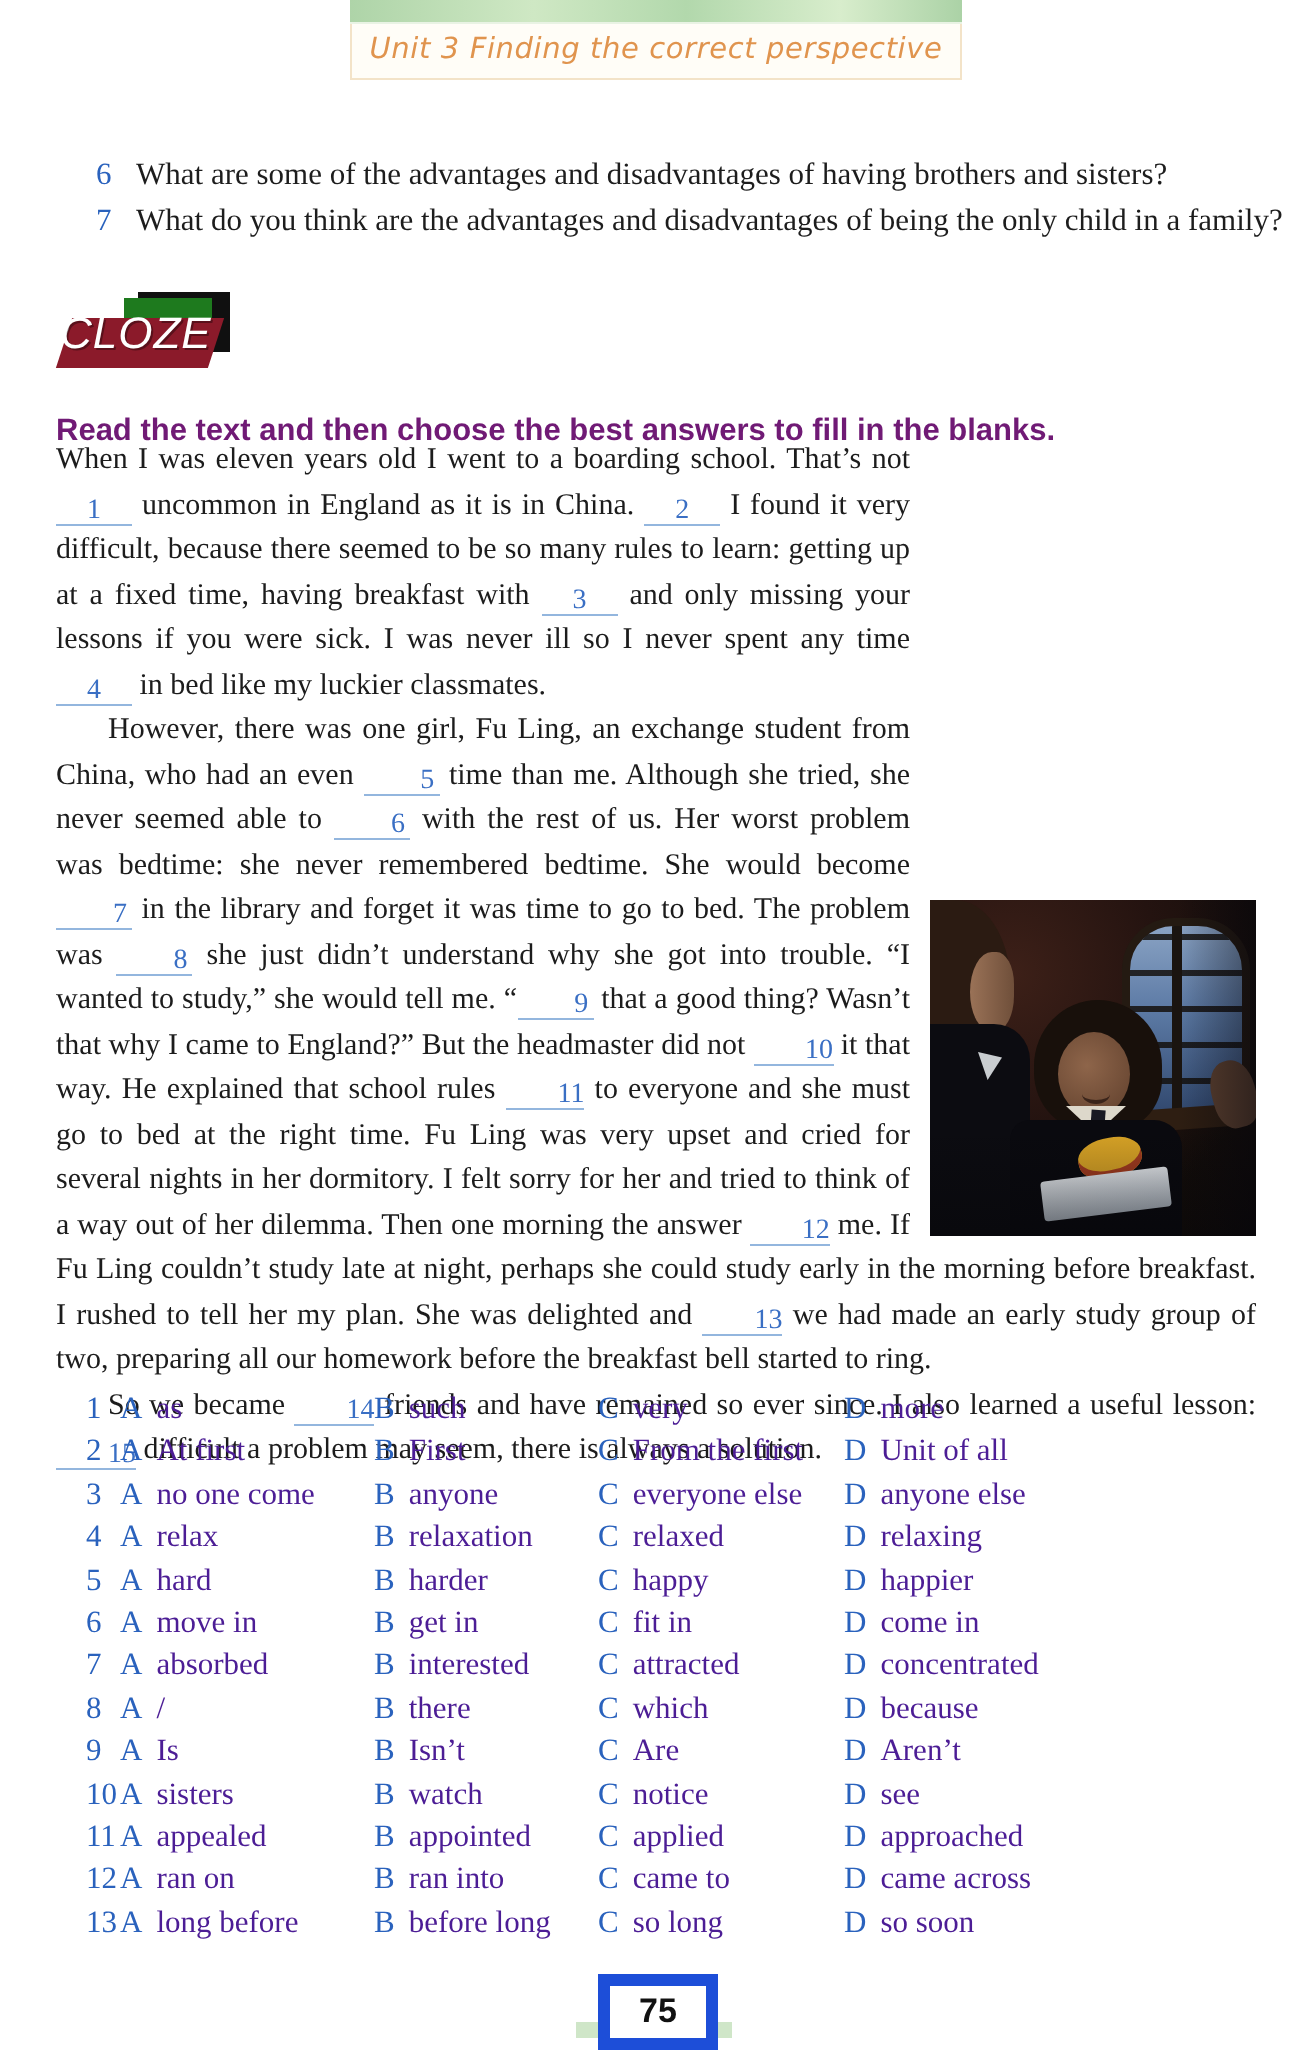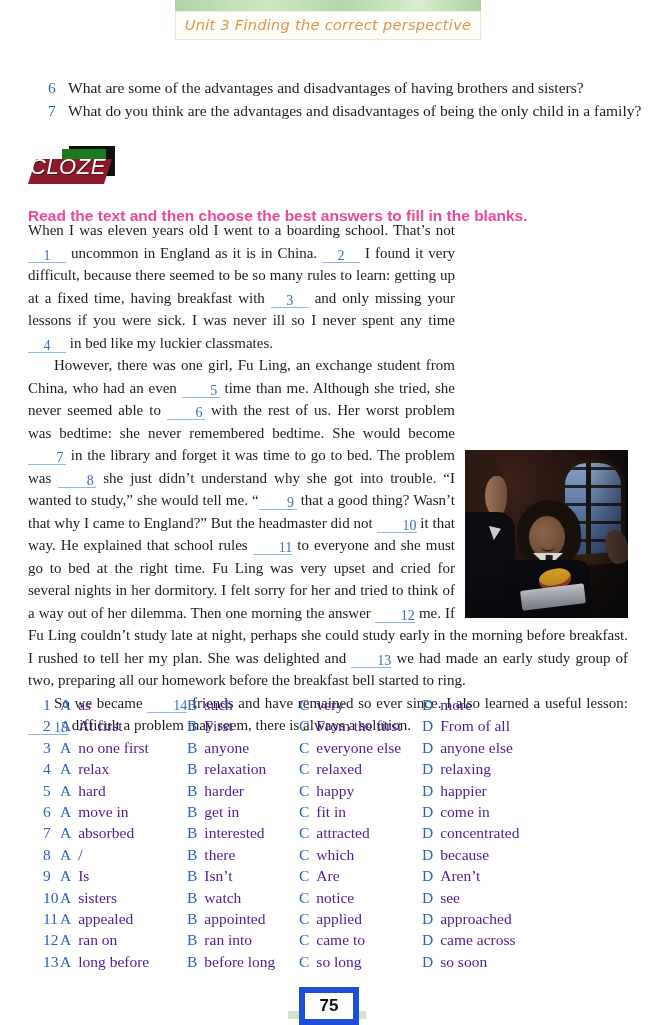--- a/index.html
+++ b/index.html
@@ -37,21 +37,21 @@
   .cloze-logo .lg-maroon { position:absolute; left:4px; top:15px; width:76px; height:25px; background:#8b1a2a; transform:skewX(-18deg); }
   .cloze-logo .lg-text {
     position:absolute; left:2px; top:10px; width:88px;
     font-family:"Liberation Sans", sans-serif; font-weight:normal; font-style:italic;
     font-size:22px; color:#ffffff; letter-spacing:0.5px; text-shadow:1px 1px 0 rgba(0,0,0,.35);
   }
 
   
   .instruction {
     position:absolute; left:28px; top:207px; width:600px;
-    font-family:"Liberation Sans", sans-serif; font-weight:bold; font-size:15.5px; color:#ec4899;
+    font-family:"Liberation Sans", sans-serif; font-weight:bold; font-size:15.5px; color:#701a75;
   }
 
   
   .passage { position:absolute; left:28px; top:219px; width:600px; font-size:15px; line-height:22.5px; color:#1c1c1c; text-align:justify; }
   .passage p { margin:0; }
   .passage p.indent { text-indent:26px; }
   .blank {
     display:inline-block; min-width:38px; text-align:center;
     color:#3a6fc4; font-size:14px; line-height:13px;
     border-bottom:1.5px solid #93b6de; vertical-align:-2px;
@@ -181,25 +181,25 @@
         <span class="opt-cell cA"><span class="opt-letter">A</span><span class="opt-text">as</span></span>
         <span class="opt-cell cB"><span class="opt-letter">B</span><span class="opt-text">such</span></span>
         <span class="opt-cell cC"><span class="opt-letter">C</span><span class="opt-text">very</span></span>
         <span class="opt-cell cD"><span class="opt-letter">D</span><span class="opt-text">more</span></span>
       </div>
       <div class="opt-row">
         <span class="opt-num">2</span>
         <span class="opt-cell cA"><span class="opt-letter">A</span><span class="opt-text">At first</span></span>
         <span class="opt-cell cB"><span class="opt-letter">B</span><span class="opt-text">First</span></span>
         <span class="opt-cell cC"><span class="opt-letter">C</span><span class="opt-text">From the first</span></span>
-        <span class="opt-cell cD"><span class="opt-letter">D</span><span class="opt-text">From of all</span></span>
+        <span class="opt-cell cD"><span class="opt-letter">D</span><span class="opt-text">Unit of all</span></span>
       </div>
       <div class="opt-row">
         <span class="opt-num">3</span>
-        <span class="opt-cell cA"><span class="opt-letter">A</span><span class="opt-text">no one first</span></span>
+        <span class="opt-cell cA"><span class="opt-letter">A</span><span class="opt-text">no one come</span></span>
         <span class="opt-cell cB"><span class="opt-letter">B</span><span class="opt-text">anyone</span></span>
         <span class="opt-cell cC"><span class="opt-letter">C</span><span class="opt-text">everyone else</span></span>
         <span class="opt-cell cD"><span class="opt-letter">D</span><span class="opt-text">anyone else</span></span>
       </div>
       <div class="opt-row">
         <span class="opt-num">4</span>
         <span class="opt-cell cA"><span class="opt-letter">A</span><span class="opt-text">relax</span></span>
         <span class="opt-cell cB"><span class="opt-letter">B</span><span class="opt-text">relaxation</span></span>
         <span class="opt-cell cC"><span class="opt-letter">C</span><span class="opt-text">relaxed</span></span>
         <span class="opt-cell cD"><span class="opt-letter">D</span><span class="opt-text">relaxing</span></span>

